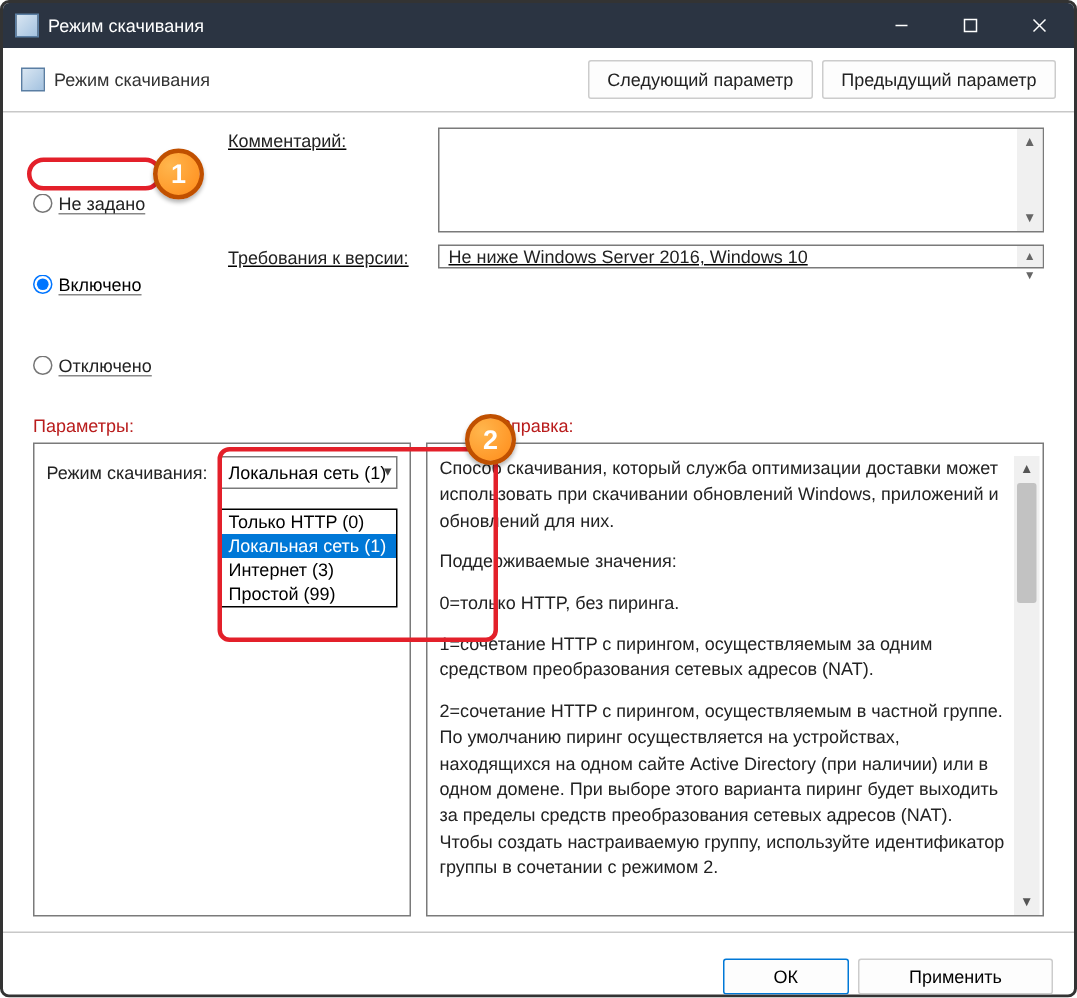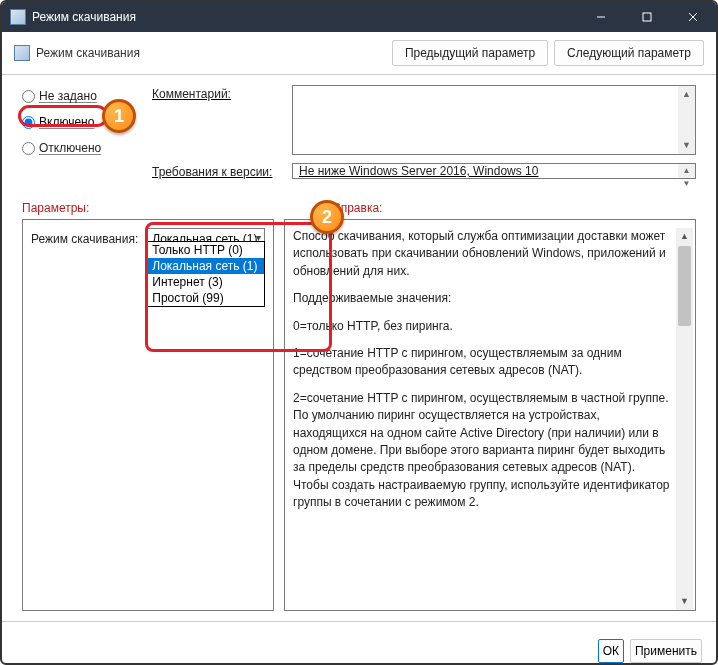--- a/index.html
+++ b/index.html
@@ -13,21 +13,21 @@
   .winbtn svg { stroke: #fff; stroke-width: 1; fill: none; }
 
   .header { display: flex; align-items: center; padding: 8px 12px; border-bottom: 1px solid #c8c8c8; }
   .header .hicon { width: 16px; height: 16px; background: linear-gradient(135deg,#d9e6f2,#a3c2e0); border: 1px solid #5a7ea3; margin-right: 6px; }
   .header .htitle { flex: 1; color: #333; }
   .nav-btn { border: 1px solid #ccc; background: #fdfdfd; padding: 5px 12px; margin-left: 6px; border-radius: 2px; cursor: default; font-size: 12px; color: #222; }
 
   .body { flex: 1; padding: 10px 20px 0 20px; display: flex; flex-direction: column; position: relative; }
   .top-row { display: flex; }
   .radio-col { width: 130px; padding-top: 4px; }
-  .radio-item { display: flex; align-items: center; margin-bottom: 12px; }
+  .radio-item { display: flex; align-items: flex-start; margin-bottom: 12px; margin-top: 40px; }
   .radio-item input { margin: 0 4px 0 0; }
   .radio-item label { text-decoration: underline; text-decoration-color: #888; text-underline-offset: 2px; color: #222; }
   .radio-item.on label { color: #000; }
   .info-col { flex: 1; text-decoration: underline; }
   .info-row { display: flex; align-items: flex-start; margin-bottom: 8px; }
   .info-label { width: 140px; padding-top: 2px; color: #222; }
   .comment-box { flex: 1; height: 70px; border: 1px solid #7a7a7a; background: #fff; position: relative; }
   .comment-box .sb { position: absolute; right: 0; top: 0; width: 17px; height: 100%; background: #f0f0f0; display: flex; flex-direction: column; justify-content: space-between; }
   .comment-box .sb span { height: 17px; text-align: center; color: #666; font-size: 9px; line-height: 17px; }
   .ver-box { flex: 1; border: 1px solid #7a7a7a; background: #fff; padding: 3px 6px; height: 16px; display:flex; align-items:center; position:relative; color:#222;}
@@ -38,34 +38,34 @@
   .section-labels div { flex: 1; color: #b91c1c; }
 
   .panels { flex: 1; display: flex; gap: 10px; margin-top: 4px; min-height: 0; }
   .panel { border: 1px solid #7a7a7a; position: relative; }
   .panel.left { width: 252px; padding: 8px; display: flex; align-items: flex-start; flex-direction: column; }
   .left-row { display: flex; align-items: center; gap: 8px; width:100%; }
   .left-label { white-space: nowrap; color: #222; }
   .combo-wrap { position: relative; flex: 1; }
   .combo { width: 100%; height: 22px; border: 1px solid #7a7a7a; background: #fff; display: flex; align-items: center; padding: 0 5px; font-size: 12px; position:relative; }
   .combo .arrow { position:absolute; right:3px; top:3px; color:#444; font-size:10px;}
-  .dropdown { position: absolute; top: 13px; left: 0; right: 0; border: 1px solid #000; background: #fff; z-index: 5; }
+  .dropdown { position: absolute; top: 35px; left: 0; right: 0; border: 1px solid #000; background: #fff; z-index: 5; }
   .dropdown div { padding: 1px 5px; font-size: 12px; color:#000; }
   .dropdown div.sel { background: #0078d7; color: #fff; }
 
   .panel.right { flex: 1; padding: 8px 2px 0 8px; overflow: hidden; position: relative; display:flex; }
   .help-text { flex:1; color: #222; line-height: 1.45; font-size: 12px; overflow: hidden; padding-right:4px;}
   .help-text p { margin: 0 0 10px 0; }
   .right-sb { width: 17px; background: #f0f0f0; position: relative; }
   .right-sb .arr { position:absolute; left:0; width:100%; height:17px; text-align:center; font-size:9px; color:#555; line-height:17px;}
   .right-sb .arr.up{ top:0;} .right-sb .arr.dn{ bottom:0;}
   .right-sb .thumb { position:absolute; left:2px; right:2px; top:18px; height:80px; background:#c2c2c2; border-radius:2px;}
 
   .footer { height: 42px; border-top: 1px solid #c8c8c8; display: flex; align-items: center; justify-content: flex-end; padding: 0 14px; gap: 6px; }
-  .footer button { border: 1px solid #ccc; background: #fdfdfd; padding: 4px 4px; border-radius: 2px; font-size: 12px; margin-top: 16px; }
+  .footer button { border: 1px solid #ccc; background: #fdfdfd; padding: 4px 33px; border-radius: 2px; font-size: 12px; margin-top: 16px; }
   .footer button.primary { border-color: #0078d7; }
 
   
   .badge { position: absolute; width: 34px; height: 34px; border-radius: 50%; background: radial-gradient(circle at 30% 30%, #ffb64d, #ff8c1a); border: 3px solid #c05000; color: #fff; font-weight: bold; font-size: 18px; display: flex; align-items: center; justify-content: center; z-index: 20; box-shadow: 0 2px 3px rgba(0,0,0,.3); }
   .ring-radio { position: absolute; width: 90px; height: 22px; border: 3px solid #e3202a; border-radius: 12px; z-index: 19; pointer-events:none; }
   .ring-combo { position: absolute; border: 3px solid #e3202a; border-radius: 8px; z-index: 19; pointer-events:none; }
 </style>
 </head>
 <body>
 
@@ -90,22 +90,22 @@
             <line x1="1" y1="1" x2="9" y2="9"></line>
             <line x1="9" y1="1" x2="1" y2="9"></line>
           </svg>
         </div>
     </div>
   </div>
 
   <div class="header">
     <div class="hicon"></div>
     <div class="htitle">Режим скачивания</div>
+    <div class="nav-btn">Следующий параметр</div>
     <div class="nav-btn">Предыдущий параметр</div>
-    <div class="nav-btn">Следующий параметр</div>
   </div>
 
   <div class="body">
 
     <div class="ring-radio" style="left:16px; top:30px;"></div>
     <div class="badge" style="left:100px; top:24px;">1</div>
 
     <div class="top-row">
       <div class="radio-col">
         <div class="radio-item">

